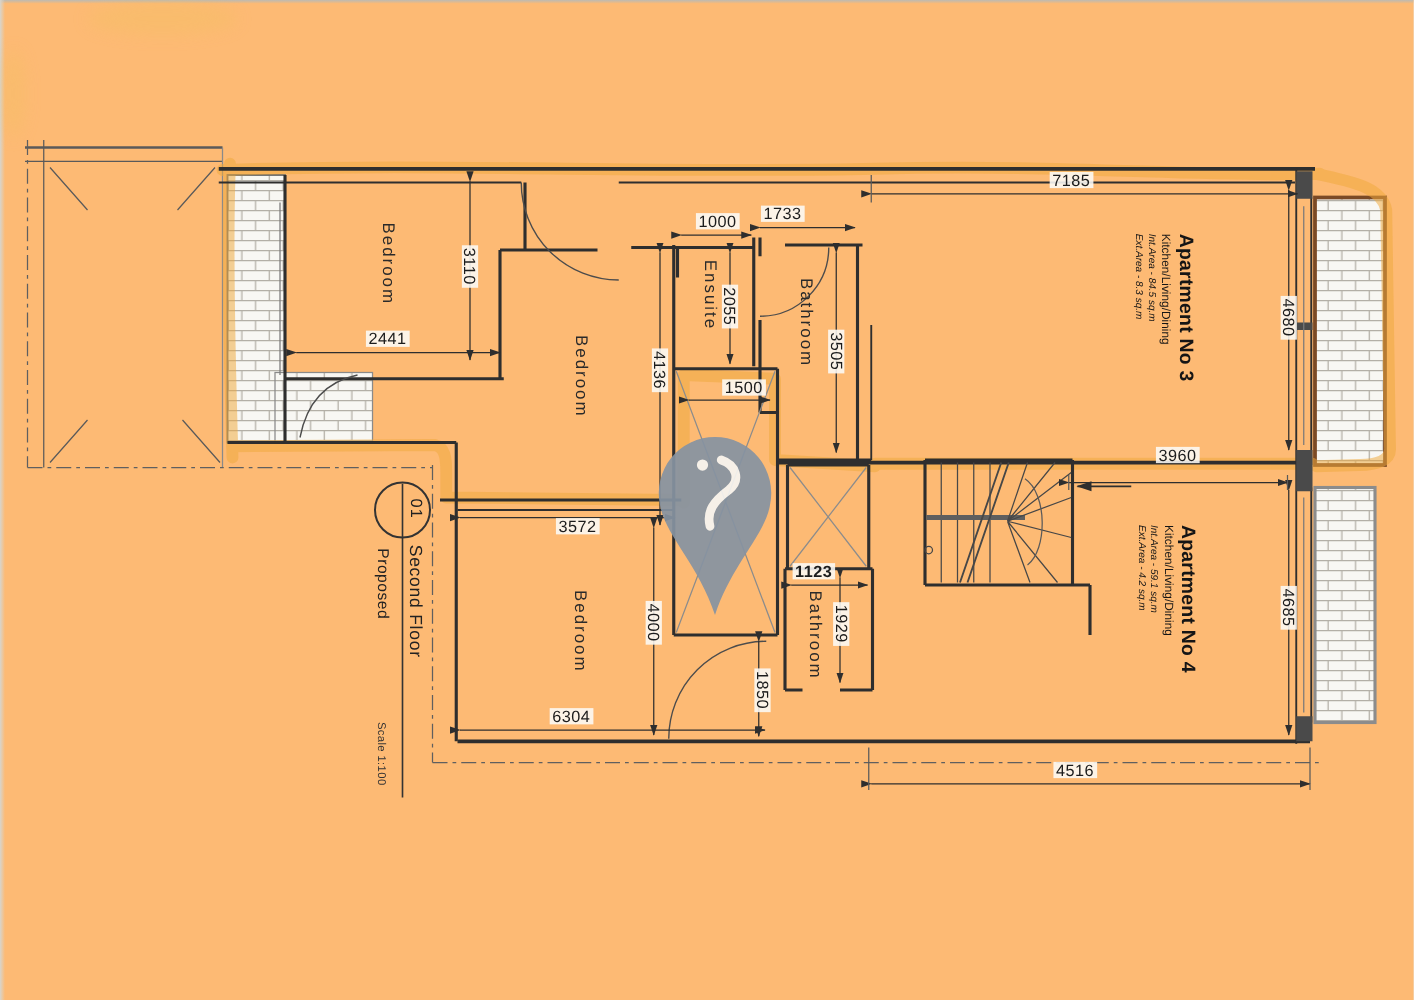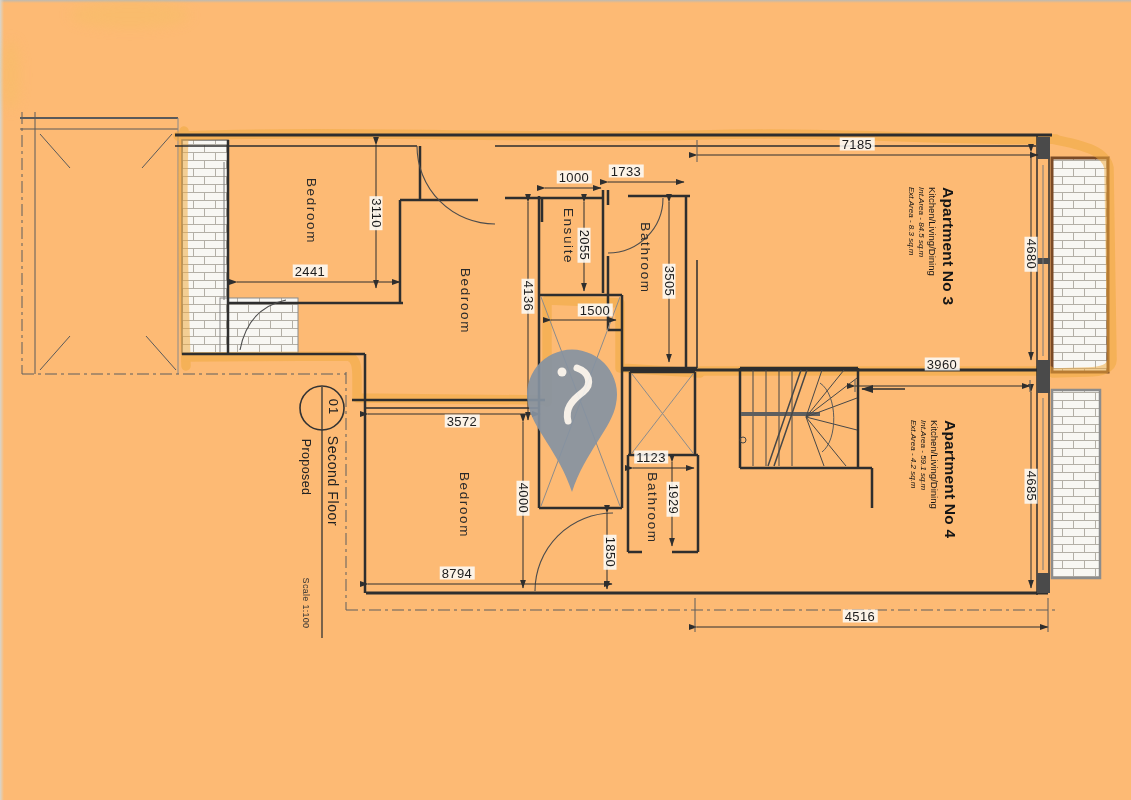--- a/index.html
+++ b/index.html
@@ -161,22 +161,22 @@
     </g>
   </svg>
 
   <div class="lbl dim" style="left:857px;top:144px;">7185</div>
   <div class="lbl dim" style="left:574px;top:177px;">1000</div>
   <div class="lbl dim" style="left:626px;top:171px;">1733</div>
   <div class="lbl dim" style="left:310px;top:271px;">2441</div>
   <div class="lbl dim" style="left:595px;top:310px;">1500</div>
   <div class="lbl dim" style="left:942px;top:364px;">3960</div>
   <div class="lbl dim" style="left:436px;top:421px;margin-left:26px;">3572</div>
-  <div class="lbl dim" style="left:651px;top:457px;">1123</div>
-  <div class="lbl dim" style="left:457px;top:573px;">8794</div>
+  <div class="lbl dim" style="left:651px;top:457px;font-weight:bold;">1123</div>
+  <div class="lbl dim" style="left:457px;top:573px;">6304</div>
   <div class="lbl dim" style="left:860px;top:616px;">4516</div>
 
   <div class="lbl dim v" style="left:376px;top:213px;">3110</div>
   <div class="lbl dim v" style="left:584px;top:245px;">2055</div>
   <div class="lbl dim v" style="left:669px;top:281px;">3505</div>
   <div class="lbl dim v" style="left:1031px;top:254px;">4680</div>
   <div class="lbl dim v" style="left:528px;top:296px;">4136</div>
   <div class="lbl dim v" style="left:1031px;top:486px;">4685</div>
   <div class="lbl dim v" style="left:523px;top:498px;">4000</div>
   <div class="lbl dim v" style="left:673px;top:499px;">1929</div>

